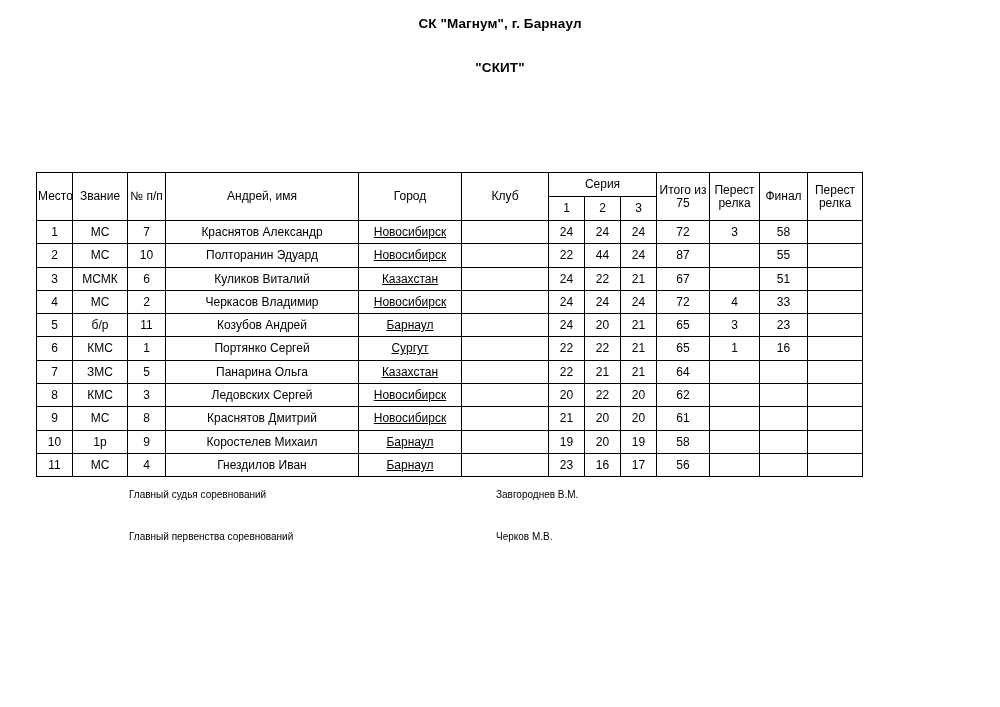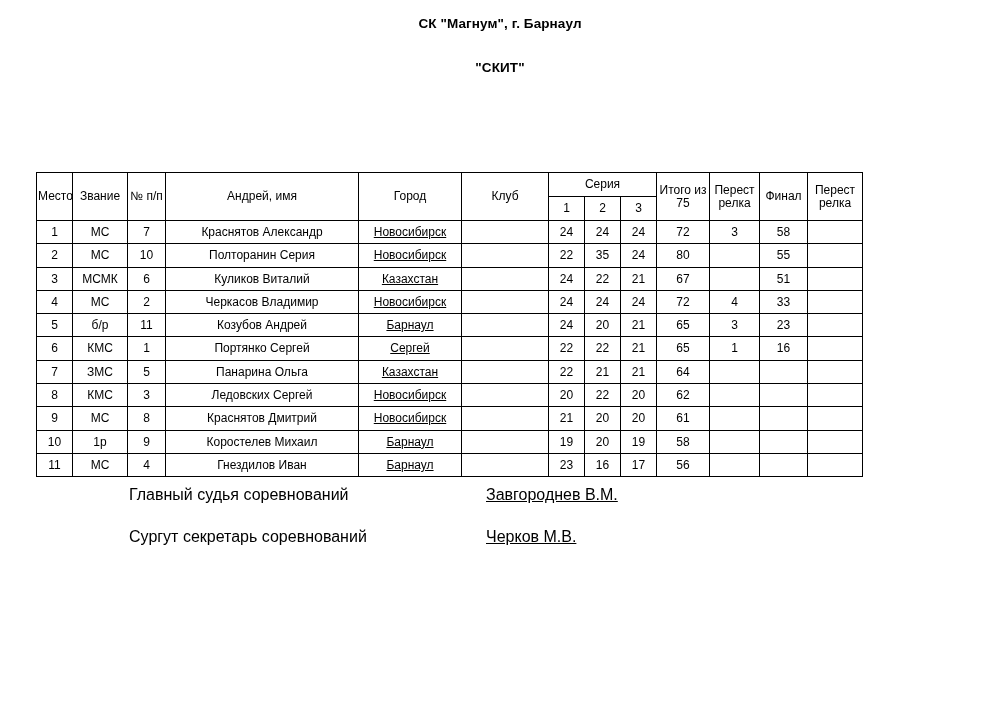--- a/index.html
+++ b/index.html
@@ -111,35 +111,34 @@
   
   .signatures {
     position: absolute;
     left: 0;
     top: 487px;
     width: 1000px;
   }
   .sig-row {
     position: relative;
     height: 42px;
-    font-size: 16px;
+    font-size: 10px;
     line-height: 16px;
   }
   .sig-role {
     position: absolute;
     left: 129px;
     top: 0;
     white-space: nowrap;
   }
   .sig-person {
     position: absolute;
-    left: 486px;
+    left: 496px;
     top: 0;
     white-space: nowrap;
-    text-decoration: underline;
   }
 </style>
 </head>
 <body>
 
 <div class="page">
 
   <div class="titles">
     <div class="title-line">СК "Магнум", г. Барнаул</div>
     <div class="title-spacer-lg"></div>
@@ -225,27 +224,27 @@
             <td>24</td>
             <td>72</td>
             <td>3</td>
             <td>58</td>
             <td></td>
           </tr>
           <tr>
             <td class="place-cell">2</td>
             <td class="rank-cell">МС</td>
             <td class="num-cell">10</td>
-            <td class="name-cell">Полторанин Серия</td>
-            <td class="city-cell">Новосибирск</td>
-            <td></td>
-            <td>22</td>
-            <td>35</td>
-            <td>24</td>
-            <td>80</td>
+            <td class="name-cell">Полторанин Эдуард</td>
+            <td class="city-cell">Новосибирск</td>
+            <td></td>
+            <td>22</td>
+            <td>44</td>
+            <td>24</td>
+            <td>87</td>
             <td></td>
             <td>55</td>
             <td></td>
           </tr>
           <tr>
             <td class="place-cell">3</td>
             <td class="rank-cell">МСМК</td>
             <td class="num-cell">6</td>
             <td class="name-cell">Куликов Виталий</td>
             <td class="city-cell">Казахстан</td>
@@ -286,21 +285,21 @@
             <td>65</td>
             <td>3</td>
             <td>23</td>
             <td></td>
           </tr>
           <tr>
             <td class="place-cell">6</td>
             <td class="rank-cell">КМС</td>
             <td class="num-cell">1</td>
             <td class="name-cell">Портянко Сергей</td>
-            <td class="city-cell">Сергей</td>
+            <td class="city-cell">Сургут</td>
             <td></td>
             <td>22</td>
             <td>22</td>
             <td>21</td>
             <td>65</td>
             <td>1</td>
             <td>16</td>
             <td></td>
           </tr>
           <tr>
@@ -381,18 +380,18 @@
         </tbody>
     </table>
   </div>
 
   <div class="signatures" id="signatures-block">
       <div class="sig-row">
         <div class="sig-role">Главный судья соревнований</div>
         <div class="sig-person">Завгороднев В.М.</div>
       </div>
       <div class="sig-row">
-        <div class="sig-role">Сургут секретарь соревнований</div>
+        <div class="sig-role">Главный первенства соревнований</div>
         <div class="sig-person">Черков М.В.</div>
       </div>
     </div>
 
 </div>
 
 </body></html>

